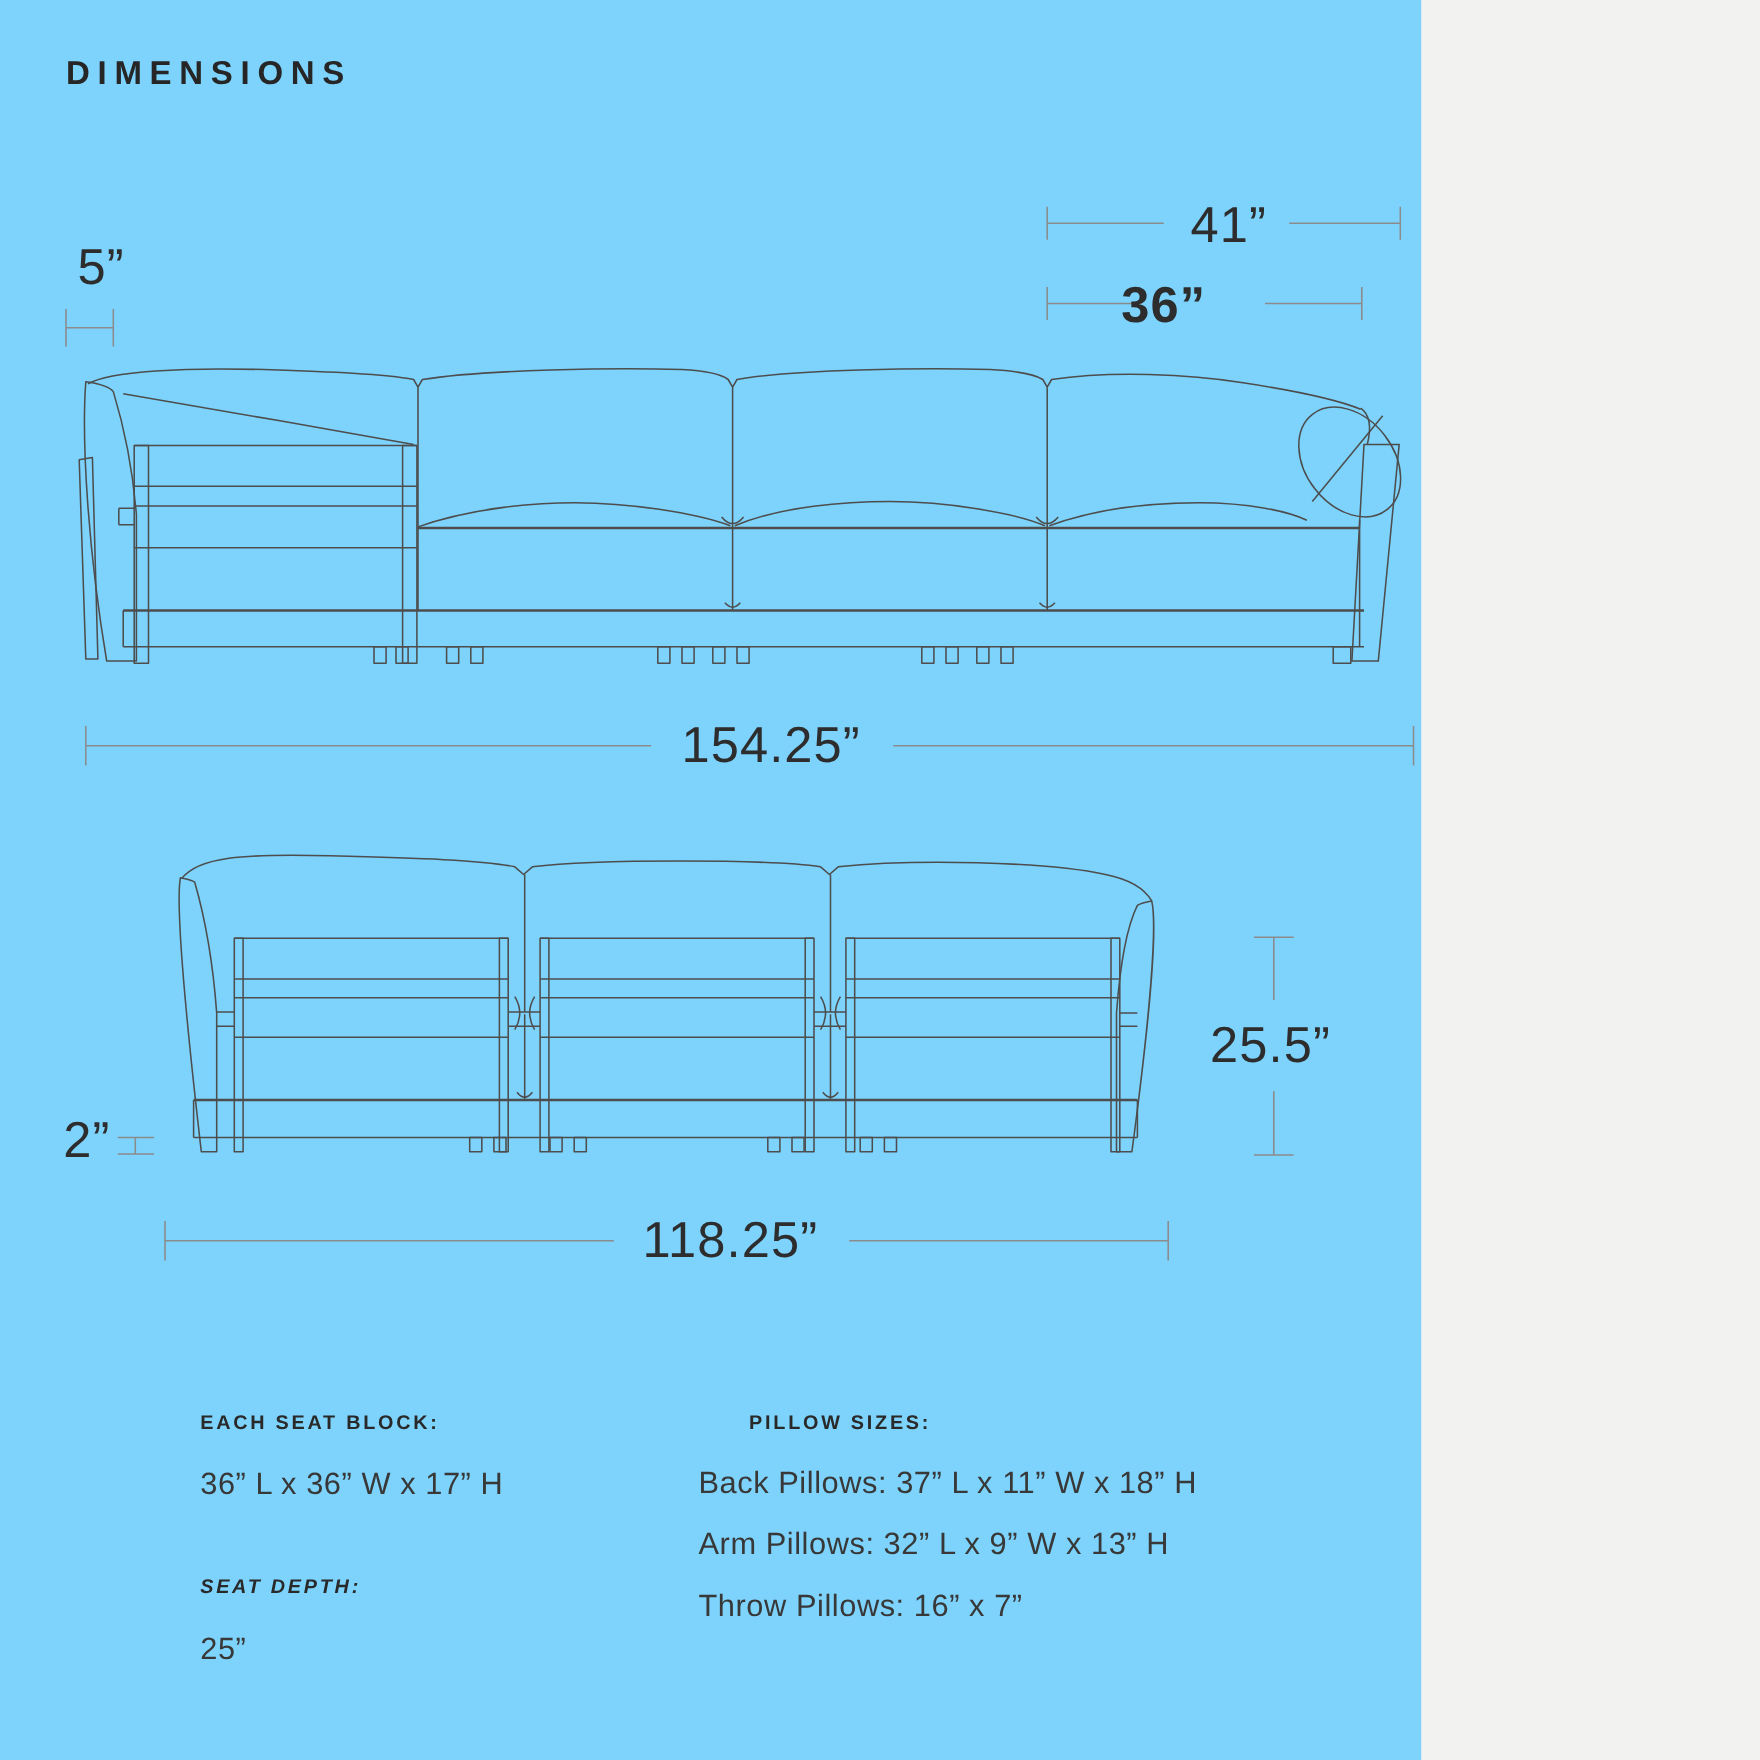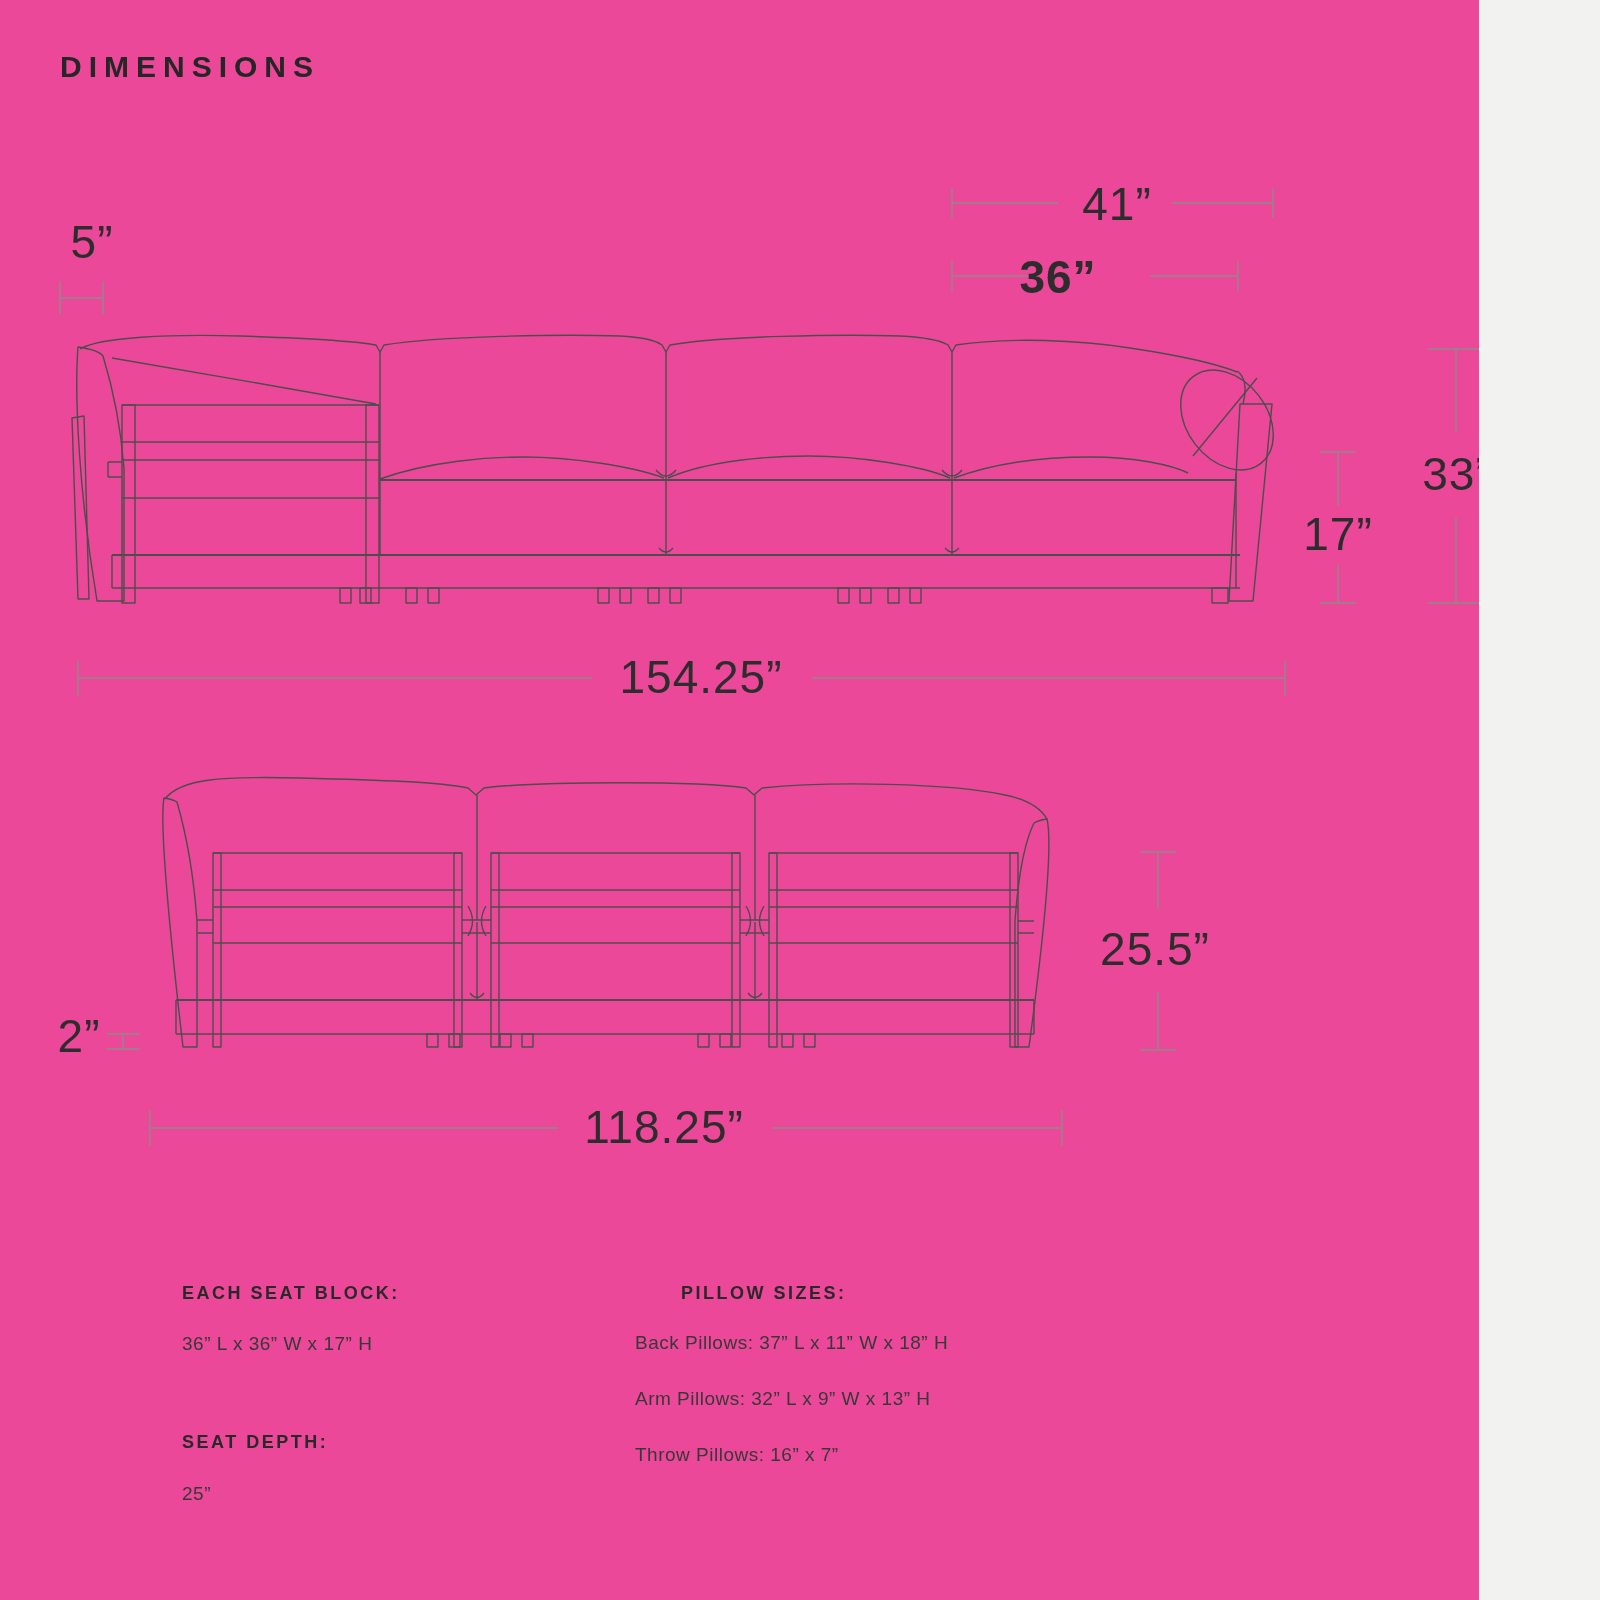--- a/index.html
+++ b/index.html
@@ -1,22 +1,22 @@
 <!DOCTYPE html>
 <html><head>
 <meta charset="utf-8">
 <style>
   html,body{margin:0;padding:0;}
   body{width:1600px;height:1600px;background:#f2f2f0;font-family:"Liberation Sans",sans-serif;}
-  #canvas{position:relative;width:1479px;height:1600px;background:#ec4899;overflow:hidden;}
+  #canvas{position:relative;width:1292px;height:1600px;background:#7dd3fc;overflow:hidden;}
   #art{position:absolute;left:0;top:0;}
   .title{position:absolute;left:60px;top:50px;font-size:30px;font-weight:700;letter-spacing:7px;color:#262626;}
   .dim-label{position:absolute;transform:translate(-50%,-50%);font-size:46px;font-weight:400;color:#2d2d2d;white-space:nowrap;letter-spacing:1px;}
   .spec-h{position:absolute;font-size:18px;font-weight:700;letter-spacing:2.5px;color:#292929;white-space:nowrap;}
-  .spec-v{position:absolute;font-size:19px;font-weight:400;letter-spacing:0.5px;color:#383838;white-space:nowrap;}
+  .spec-v{position:absolute;font-size:28px;font-weight:400;letter-spacing:0.5px;color:#383838;white-space:nowrap;}
 </style>
 </head>
 <body>
 
 <div id="canvas">
 
   <div class="title">DIMENSIONS</div>
 
   <svg id="art" width="1600" height="1600" viewBox="0 0 1600 1600" fill="none" stroke-linejoin="round" stroke-linecap="butt">
 
@@ -151,21 +151,21 @@
   <div class="dim-label" style="left:1457px;top:474px;">33”</div>
   <div class="dim-label" style="left:1338px;top:534px;">17”</div>
   <div class="dim-label" style="left:701px;top:677px;">154.25”</div>
   <div class="dim-label" style="left:1155px;top:949px;">25.5”</div>
   <div class="dim-label" style="left:79px;top:1036px;">2”</div>
   <div class="dim-label" style="left:664px;top:1127px;">118.25”</div>
 
   <div>
     <div class="spec-h" style="left:182px;top:1283px;">EACH SEAT BLOCK:</div>
     <div class="spec-v" style="left:182px;top:1333px;">36” L x 36” W x 17” H</div>
-    <div class="spec-h" style="left:182px;top:1432px;">SEAT DEPTH:</div>
+    <div class="spec-h" style="left:182px;top:1432px;font-style:italic;">SEAT DEPTH:</div>
     <div class="spec-v" style="left:182px;top:1483px;">25”</div>
   </div>
 
   <div>
     <div class="spec-h" style="left:635px;top:1283px;margin-left:46px;">PILLOW SIZES:</div>
     <div class="spec-v" style="left:635px;top:1332px;">Back Pillows: 37” L x 11” W x 18” H</div>
     <div class="spec-v" style="left:635px;top:1388px;">Arm Pillows: 32” L x 9” W x 13” H</div>
     <div class="spec-v" style="left:635px;top:1444px;">Throw Pillows: 16” x 7”</div>
   </div>
 

